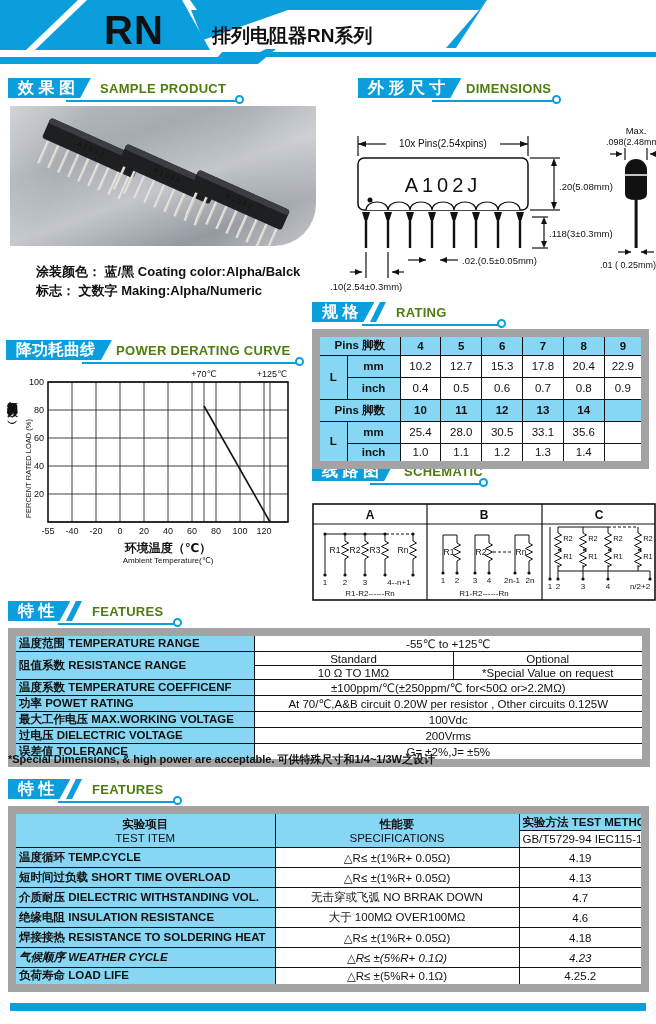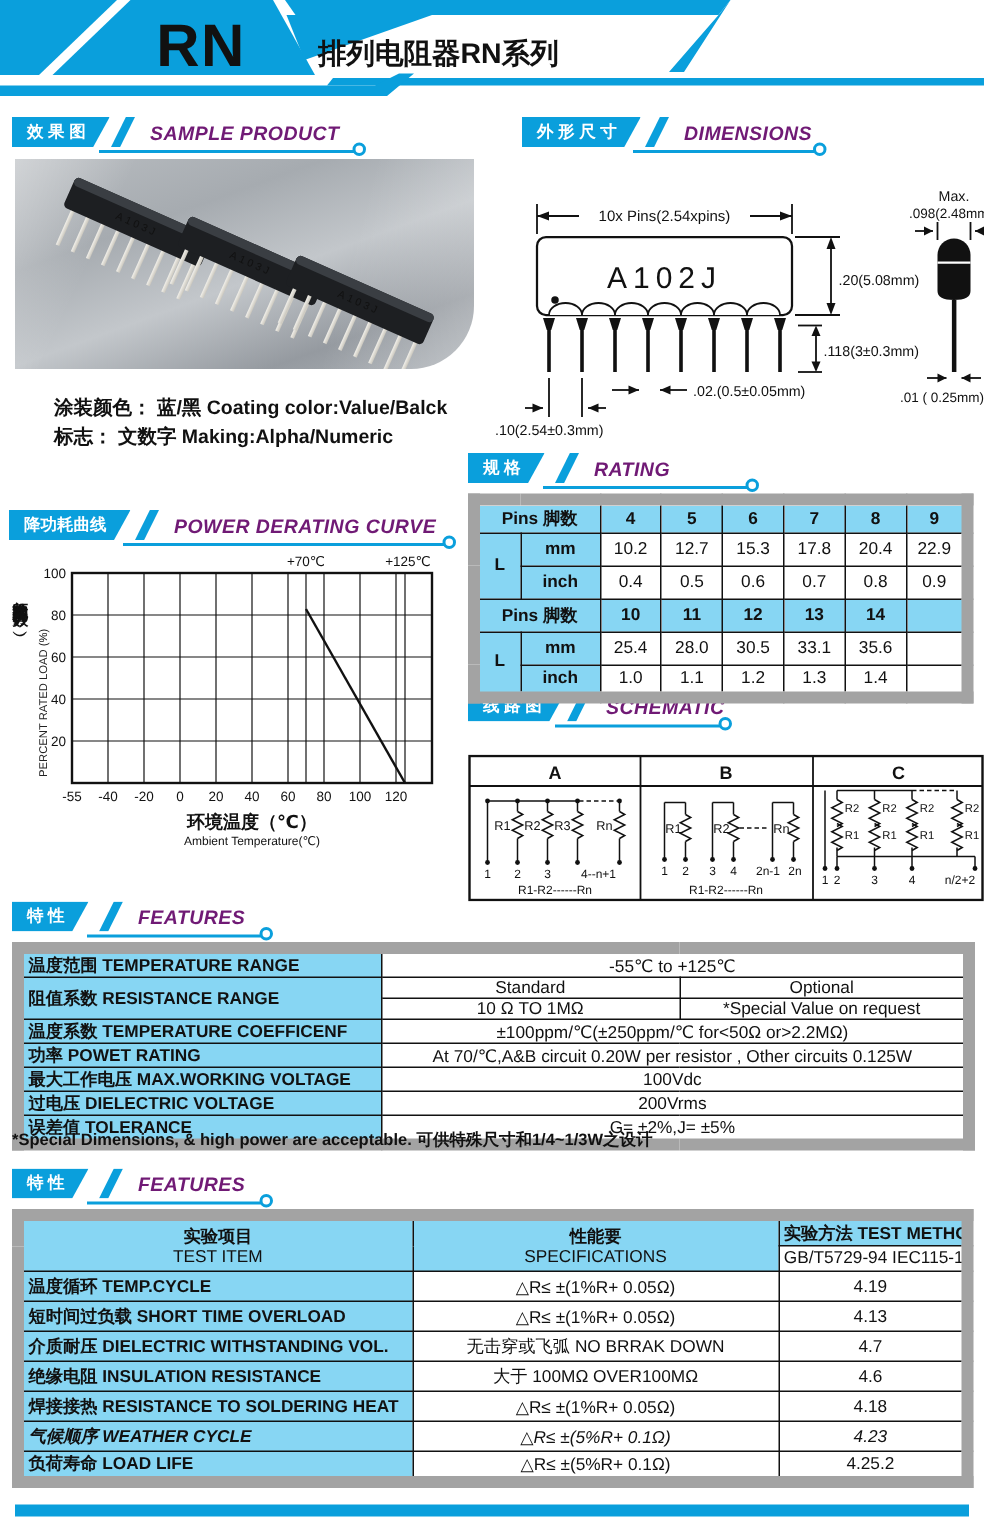--- a/index.html
+++ b/index.html
@@ -6,31 +6,30 @@
   body{
     width:656px;height:1024px;position:relative;background:#fff;
     font-family:"Liberation Sans","DejaVu Sans",sans-serif;color:#111;
     overflow:hidden;
   }
   .abs{position:absolute;}
   
   .sec{position:absolute;height:24px;}
   .sec-box{
     position:absolute;left:0;top:0;background:var(--accent,#0a9fdc);color:#fff;
-    font-weight:bold;font-size:11px;line-height:20px;height:20px;padding:0 16px 0 10px;
+    font-weight:bold;font-size:16px;line-height:20px;height:20px;padding:0 16px 0 10px;
     clip-path:polygon(0 0,100% 0,calc(100% - 11px) 100%,0 100%);white-space:nowrap;
   }
   .sec-slash{
     position:absolute;top:0;width:16px;height:20px;background:var(--accent,#0a9fdc);
     clip-path:polygon(62% 0,100% 0,38% 100%,0 100%);
   }
   .sec-en{
-    position:absolute;top:3px;font-size:13px;font-weight:bold;color:#701a75;white-space:nowrap;
+    position:absolute;top:3px;font-size:13px;font-weight:bold;color:#4d7c0f;white-space:nowrap;
     letter-spacing:.3px;
-    font-style:italic;
   }
   .sec-line{position:absolute;height:2px;background:var(--accent,#0a9fdc);bottom:0;}
   .sec-dot{
     position:absolute;bottom:-2px;width:5px;height:5px;border:2px solid var(--accent,#0a9fdc);
     border-radius:50%;background:#fff;
   }
   
   .photo{
     border-bottom-right-radius:42px;
     background:
@@ -79,21 +78,21 @@
 </svg>
 
 <div class="sec" style="left:8px;top:78px;width:238px;">
   <div class="sec-box">效 果 图</div>
   <div class="sec-slash" style="left:66px;"></div>
   <span class="sec-en" style="left:92px;">SAMPLE PRODUCT</span>
   <i class="sec-line" style="left:58px;right:10px;"></i>
   <i class="sec-dot" style="right:2px;"></i>
 </div>
 
-<div class="sec" style="left:348px;top:78px;width:205px;">
+<div class="sec" style="left:358px;top:78px;width:205px;">
   <div class="sec-box">外 形 尺 寸</div>
   <div class="sec-slash" style="left:82px;"></div>
   <span class="sec-en" style="left:108px;">DIMENSIONS</span>
   <i class="sec-line" style="left:74px;right:10px;"></i>
   <i class="sec-dot" style="right:2px;"></i>
 </div>
 
 <div class="sec" style="left:312px;top:302px;width:196px;">
   <div class="sec-box">规 格</div>
   <div class="sec-slash" style="left:58px;"></div>
@@ -186,21 +185,21 @@
           <rect x="33" y="10" width="2.6" height="26"></rect>
         <rect x="44" y="10" width="2.6" height="26"></rect>
       </g>
       <rect x="-50" y="-11" width="100" height="22" rx="3" fill="#1d1f22"></rect>
       <rect x="-50" y="-11" width="100" height="6" rx="3" fill="#3a3e43"></rect>
       <text x="0" y="4" text-anchor="middle" font-size="7" fill="#6a6f75" letter-spacing="2">A103J</text>
     </g>
   </svg>
 </div>
 <div class="abs" style="left:36px;top:262px;">
-  <div class="note-line">涂装颜色： 蓝/黑 Coating color:Value/Balck</div>
+  <div class="note-line">涂装颜色： 蓝/黑 Coating color:Alpha/Balck</div>
   <div class="note-line">标志： 文数字 Making:Alpha/Numeric</div>
 </div>
 
 <svg class="abs" style="left:328px;top:100px;" width="328" height="200" viewBox="0 0 328 200">
   <g stroke="#111" stroke-width="1.2" fill="none">
 
     <line x1="30" y1="36" x2="30" y2="56"></line>
       <line x1="200" y1="36" x2="200" y2="56"></line>
     <line x1="30" y1="44" x2="58" y2="44"></line>
       <line x1="172" y1="44" x2="200" y2="44"></line>

